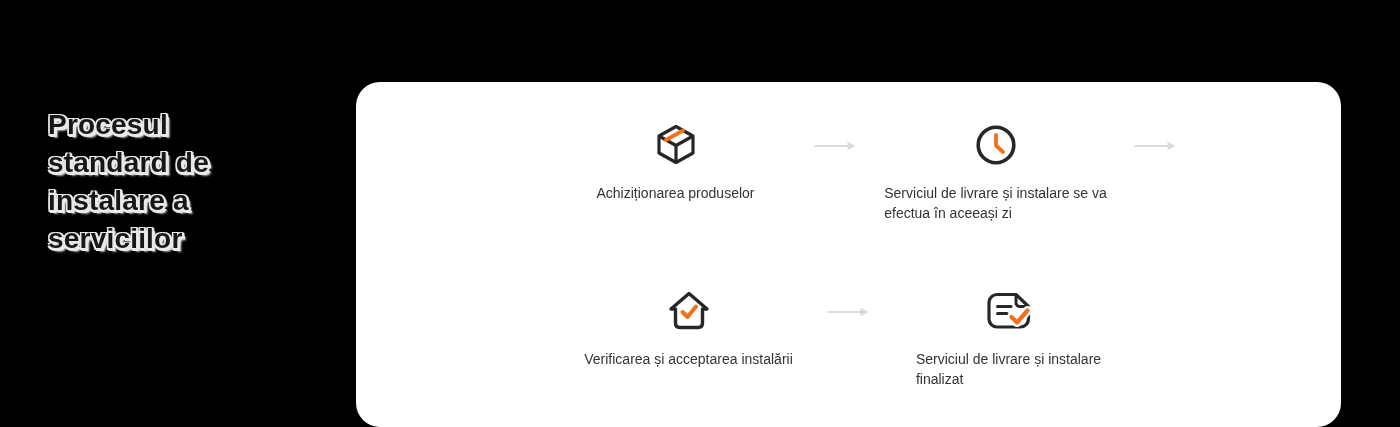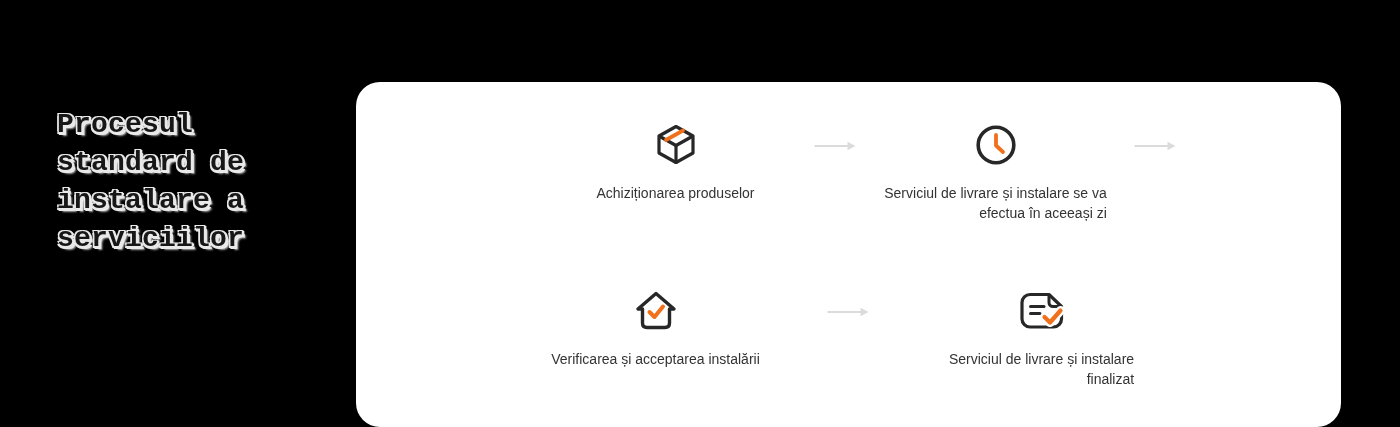--- a/index.html
+++ b/index.html
@@ -2,48 +2,47 @@
 <html style="--background: #000000; --card-background: #FFFFFF; --accent-orange: #F1701C; --icon-dark: #272727; --label-text: #333333; --arrow-gray: #DBDBDB; --title-text: #171717; --title-halo: #E9E9E9;"><head>
 <meta charset="utf-8">
 <style>
   html,body{margin:0;padding:0;}
   body{
     width:1400px;height:427px;position:relative;overflow:hidden;
     background:var(--background,#000);
     font-family:"Liberation Sans","DejaVu Sans",sans-serif;
   }
   .title{
-    position:absolute;left:57px;top:106px;width:230px;margin:0;
+    position:absolute;left:48px;top:106px;width:230px;margin:0;
     font-size:28px;font-weight:700;line-height:38px;
     color:var(--title-text,#171717);
     white-space:pre-line;letter-spacing:.2px;
     text-shadow:
       -1.5px -1.5px 0 var(--title-halo,#e9e9e9),
        1.5px -1.5px 0 var(--title-halo,#e9e9e9),
       -1.5px  1.5px 0 var(--title-halo,#e9e9e9),
        1.5px  1.5px 0 var(--title-halo,#e9e9e9),
        2.5px  0    0 var(--title-halo,#e9e9e9),
        0     2.5px 0 var(--title-halo,#e9e9e9),
        3px   3px   0 var(--title-halo,#e9e9e9),
        4px   4px   2px rgba(205,205,205,.85);
-    font-family: Liberation Mono, monospace;
   }
   .card{
     position:absolute;left:356px;top:82px;width:985px;height:345px;
     background:var(--card-background,#fff);
     border-radius:24px;box-sizing:border-box;
     padding-top:38px;
   }
   .row{display:flex;justify-content:center;align-items:flex-start;}
   .row-1{padding-left:14px;}
-  .row-2{margin-top:63px;gap:33px;}
+  .row-2{margin-top:63px;}
   .step{width:280px;display:flex;flex-direction:column;align-items:center;}
   .icon-wrap{height:50px;display:flex;align-items:center;justify-content:center;}
   .step-label{
-    margin-top:13px;max-width:266px;text-align:right;
+    margin-top:13px;max-width:266px;text-align:left;
     font-size:14px;line-height:20px;color:var(--label-text,#333);
     white-space:pre-line;
   }
   .arrow{width:40px;display:flex;justify-content:center;margin-top:20px;}
   .arrow svg{overflow:visible;}
   svg{display:block;}
   .s-dark{stroke:var(--icon-dark,#272727);}
   .s-orange{stroke:var(--accent-orange,#F1701C);}
   .s-gray{stroke:var(--arrow-gray,#DBDBDB);}
   .f-gray{fill:var(--arrow-gray,#DBDBDB);}

